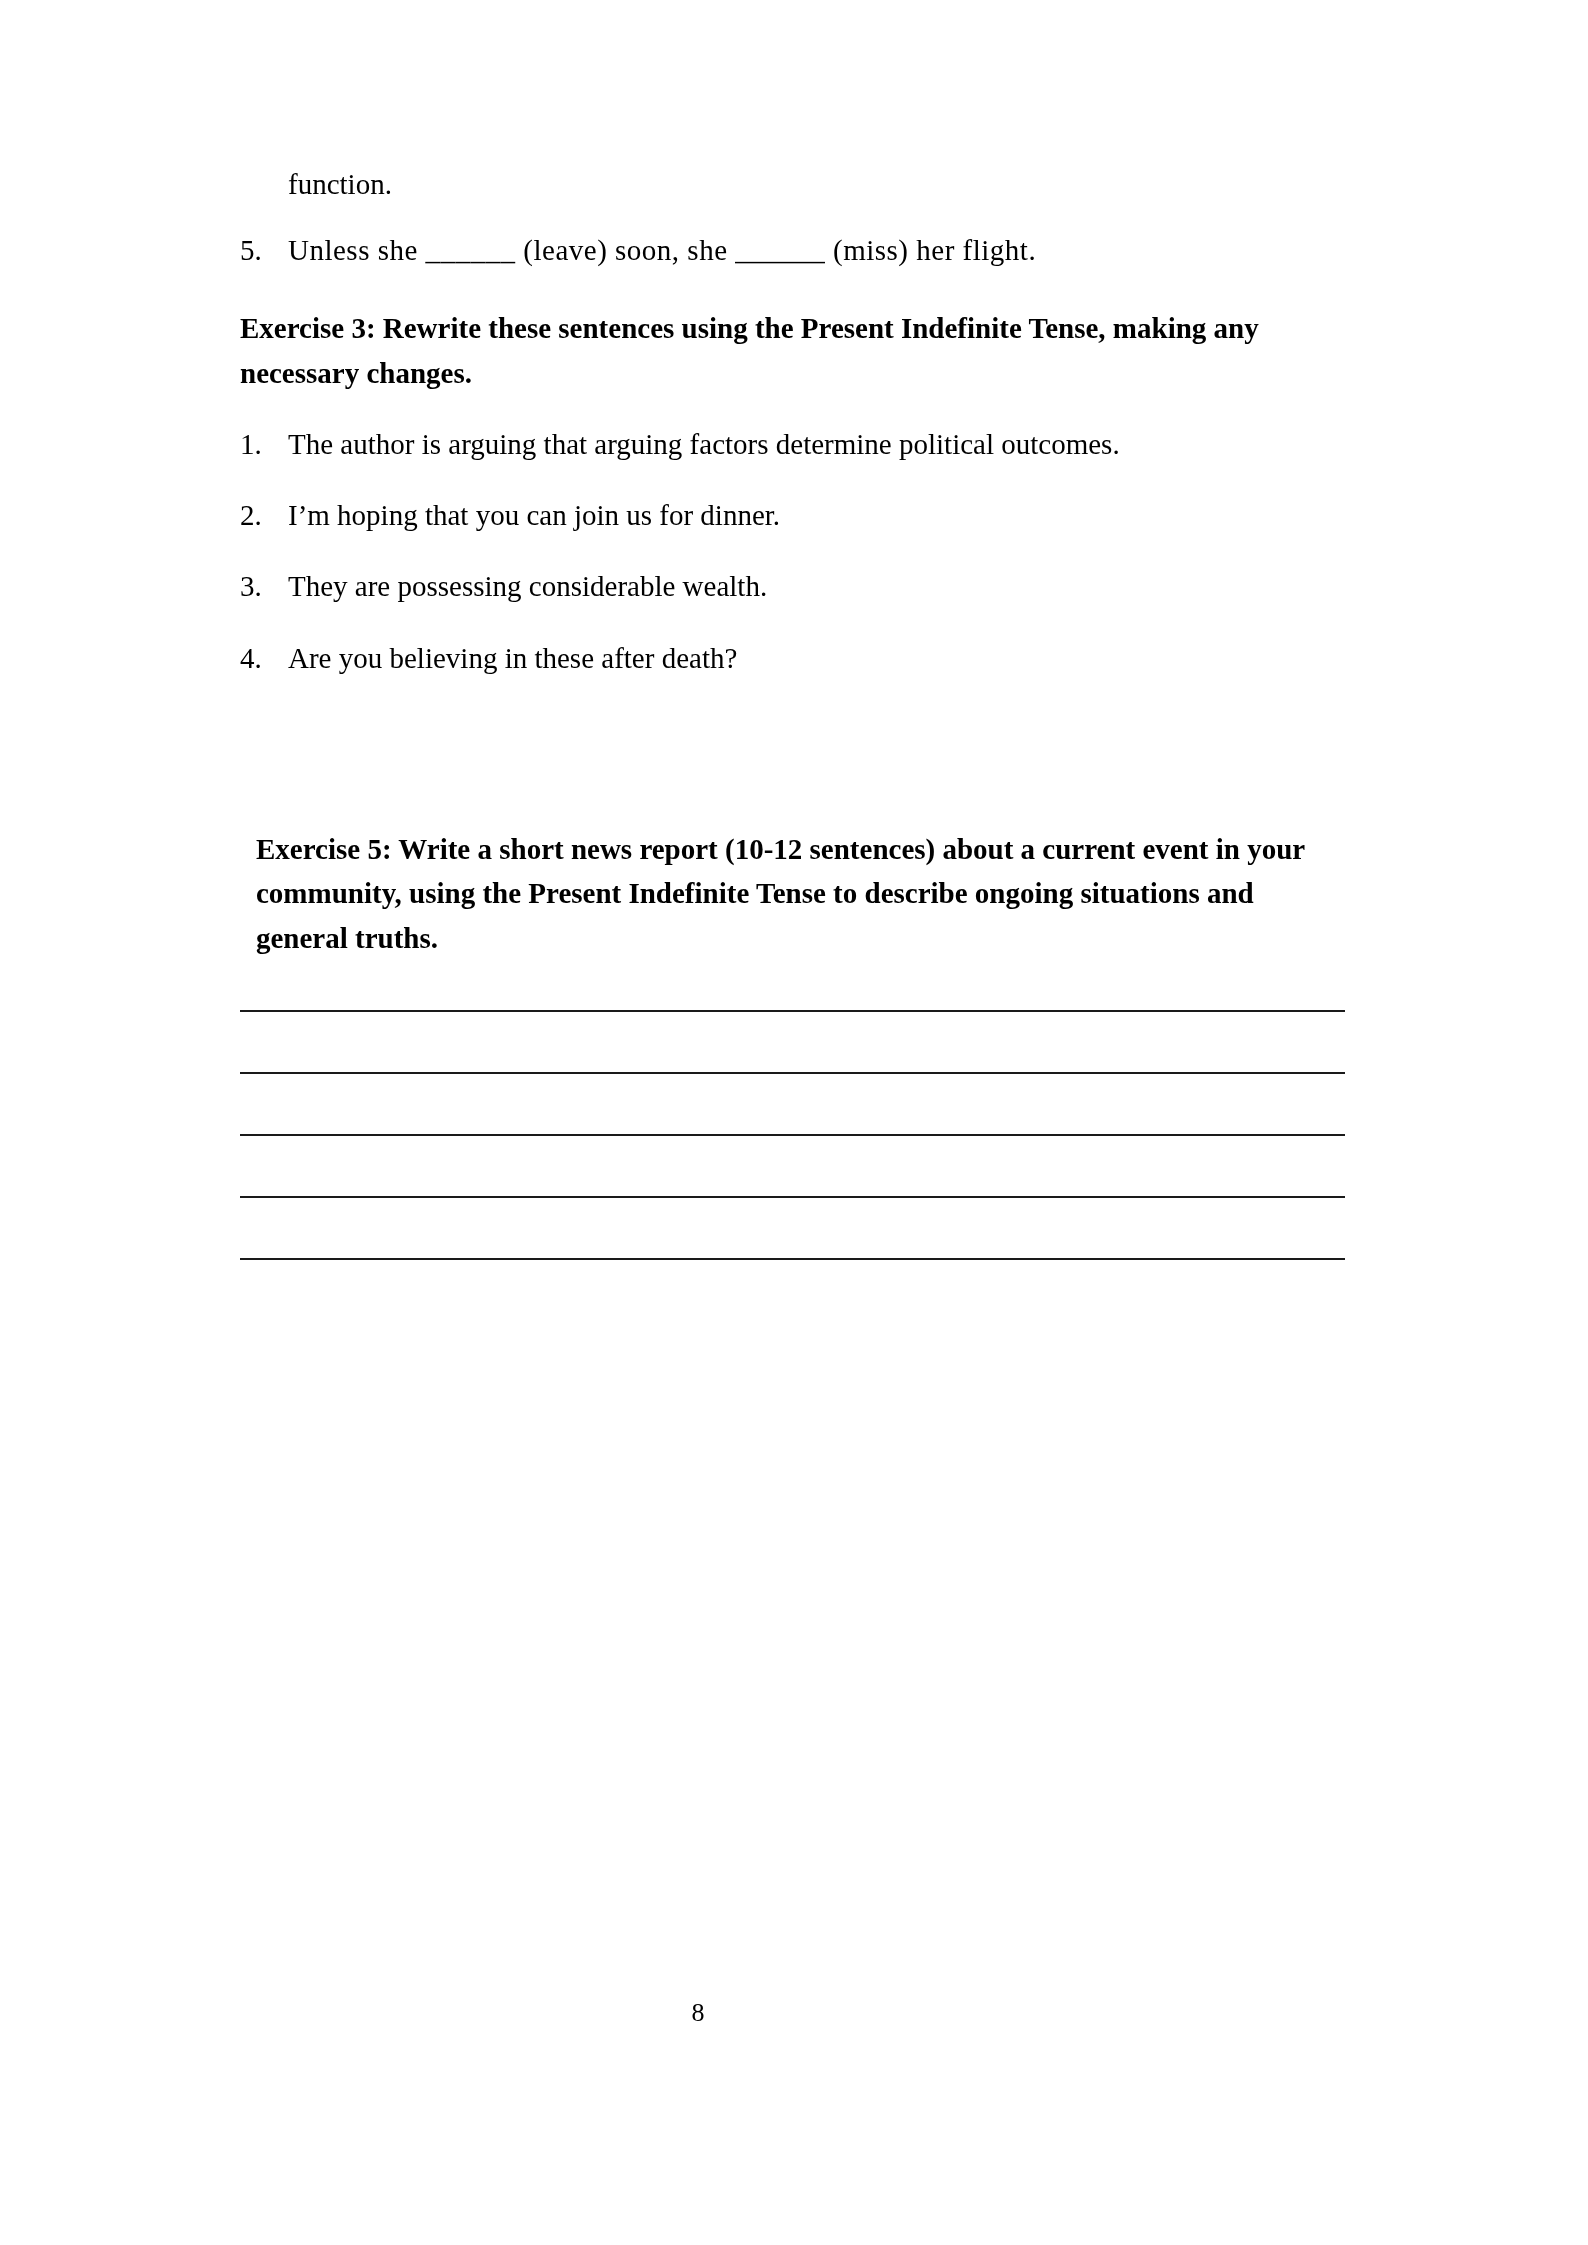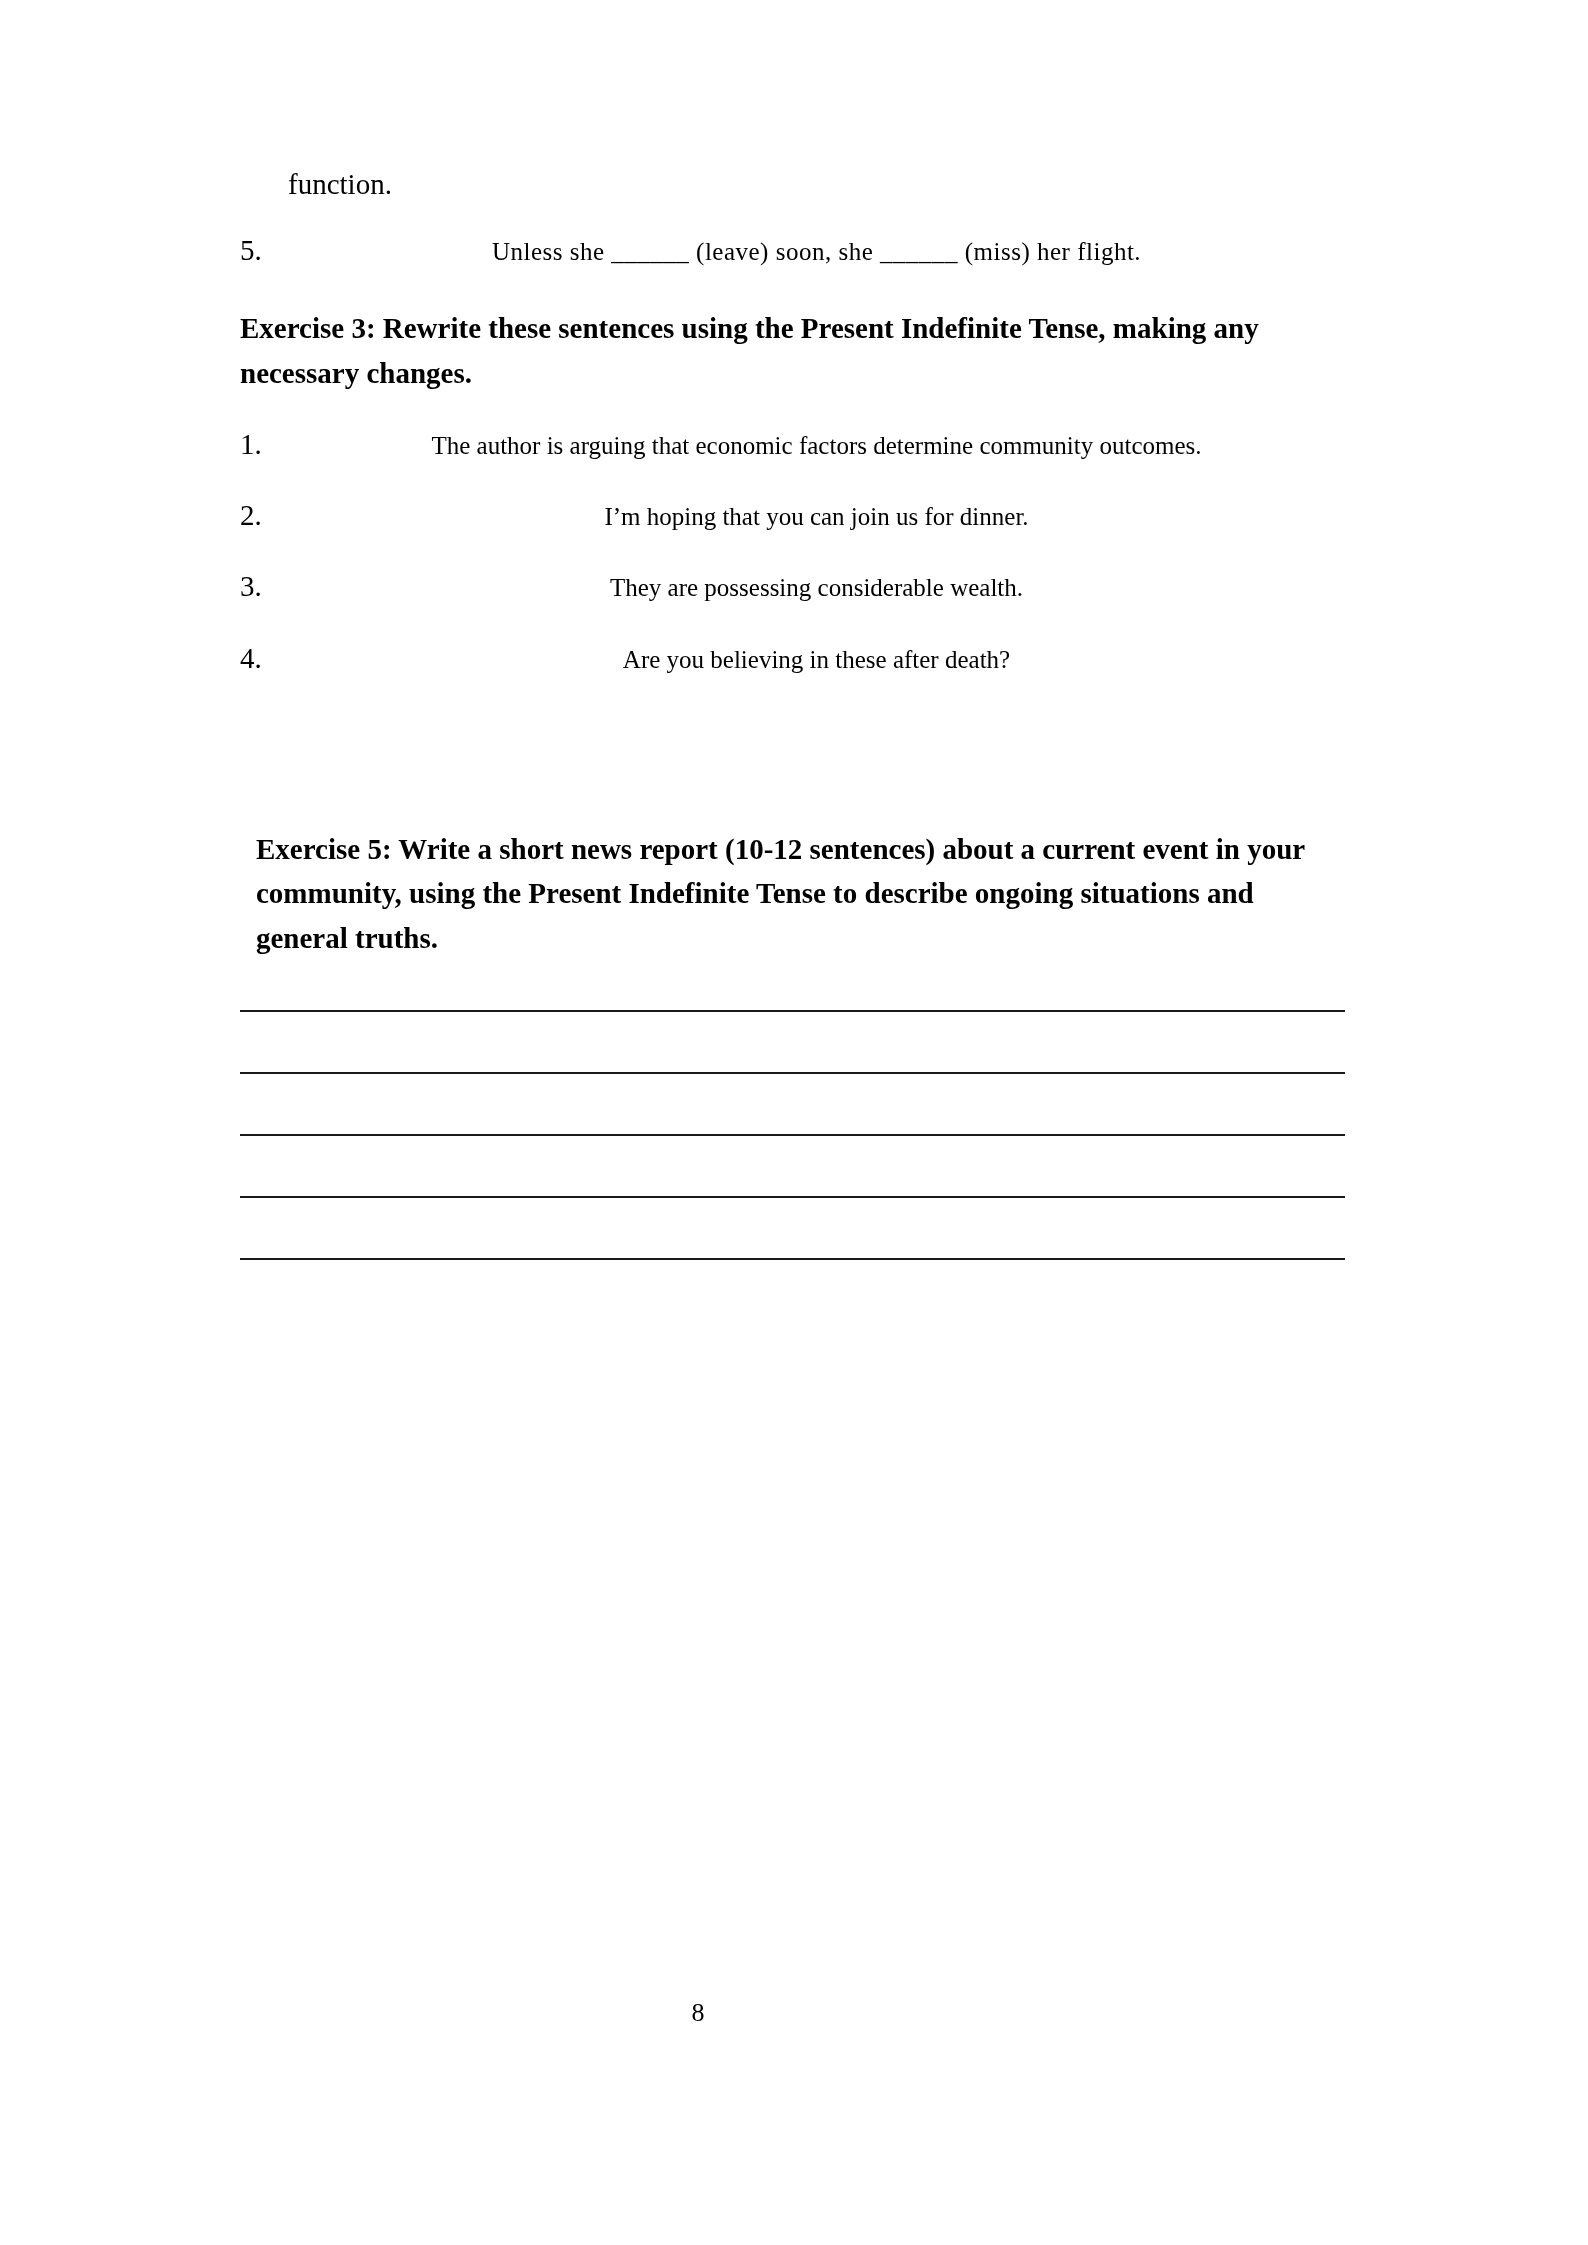--- a/index.html
+++ b/index.html
@@ -45,22 +45,21 @@
     line-height: 1.05;
     margin: 0 0 41px 0;
   }
   .list-marker {
     flex: 0 0 48px;
     width: 48px;
     font-size: 29px;
   }
   .list-text {
     flex: 1 1 auto;
-    font-size: 25px;
-    text-align: center;
+    font-size: 29px;
   }
   .blank {
     letter-spacing: 0.5px;
   }
 
   
   .exercise-heading {
     font-weight: bold;
     font-size: 29px;
     line-height: 1.52;
@@ -110,21 +109,21 @@
         <span class="list-marker">5.</span>
         <span class="list-text blank">Unless she ______ (leave) soon, she ______ (miss) her flight.</span>
       </li>
     </ol>
 
     <p class="exercise-heading" id="exercise3-heading">Exercise 3: Rewrite these sentences using the Present Indefinite Tense, making any necessary changes.</p>
 
     <ol class="list">
       <li class="list-item">
         <span class="list-marker">1.</span>
-        <span class="list-text">The author is arguing that economic factors determine community outcomes.</span>
+        <span class="list-text">The author is arguing that arguing factors determine political outcomes.</span>
       </li>
       <li class="list-item">
         <span class="list-marker">2.</span>
         <span class="list-text">I’m hoping that you can join us for dinner.</span>
       </li>
       <li class="list-item">
         <span class="list-marker">3.</span>
         <span class="list-text">They are possessing considerable wealth.</span>
       </li>
       <li class="list-item">

